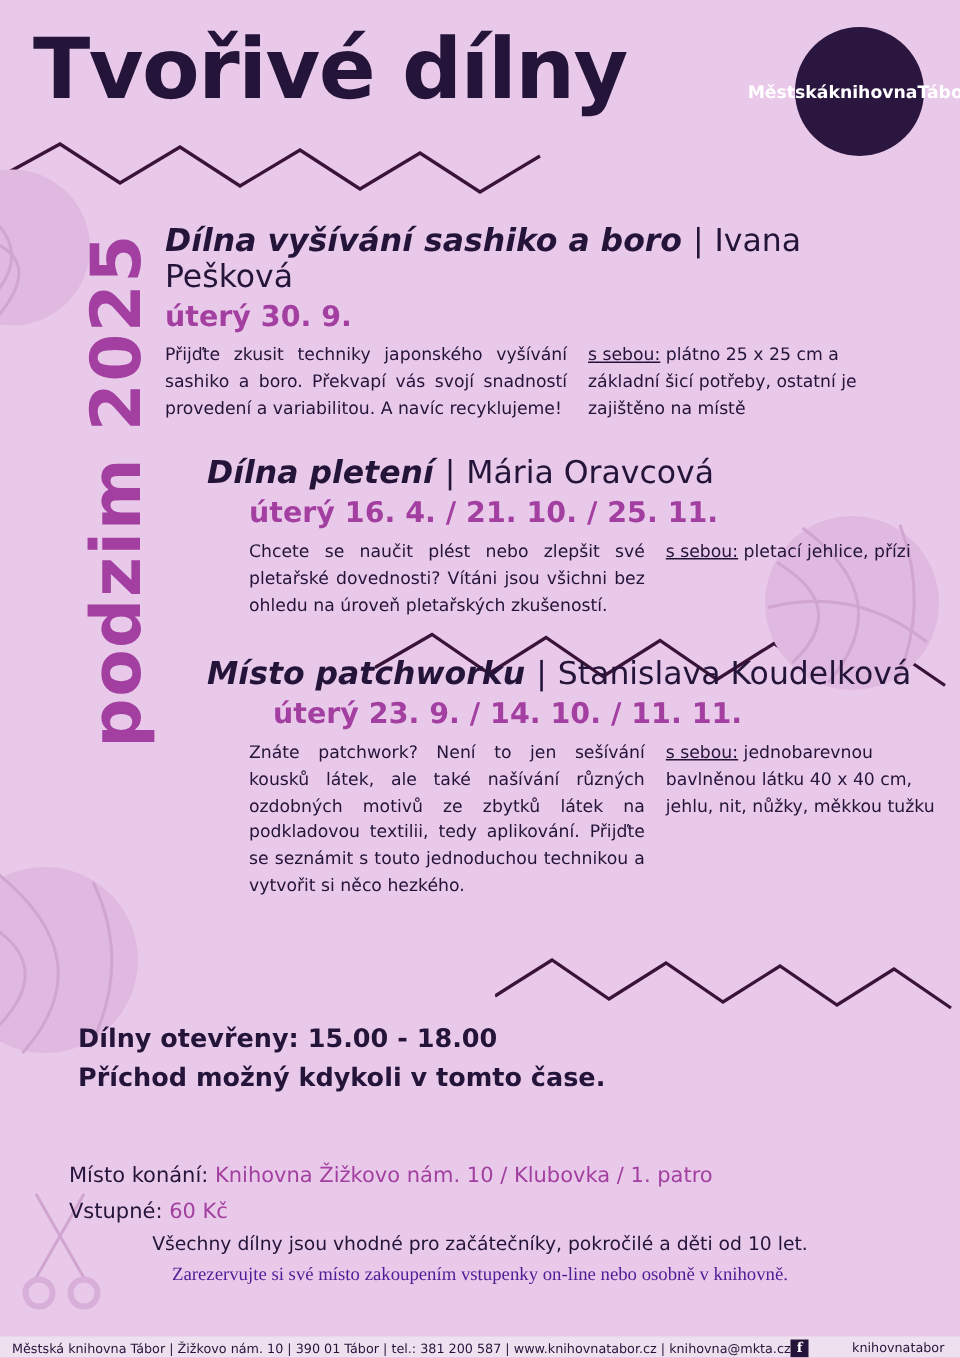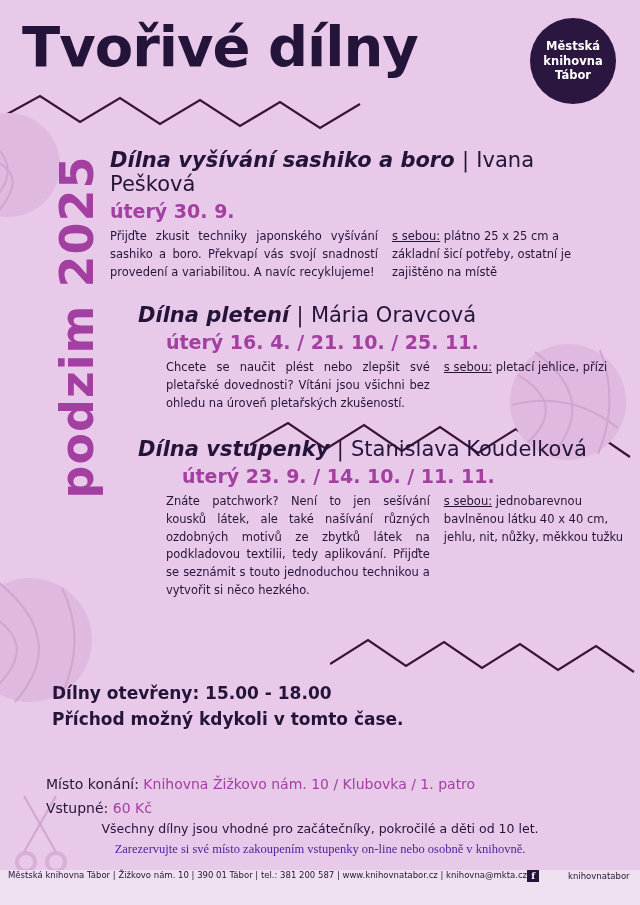--- a/index.html
+++ b/index.html
@@ -33,21 +33,21 @@
     color: #24143a;
   }
   .logo-badge {
     position: absolute;
     right: 24px; top: 18px;
     width: 86px; height: 86px;
     border-radius: 50%;
     background: #2b1640;
     color: #ffffff;
     display: flex;
-    flex-direction: column;
+    flex-direction: row;
     align-items: center;
     justify-content: center;
     font-size: 11.5px;
     font-weight: bold;
     line-height: 1.25;
     text-align: center;
   }
 
   
   .season {
@@ -118,23 +118,23 @@
     position: absolute; left: 0; top: 818px; width: 640px;
     text-align: center;
     font-size: 12.5px; line-height: 1.7;
   }
   .notes .l1 { color: #24143a; }
   .notes .l2 { color: #4c1d95; font-family: Liberation Serif, serif; }
 
   
   .bar {
     position: absolute; left: 0; bottom: 0;
-    width: 640px; height: 35px;
+    width: 640px; height: 14px;
     background: #efe0ef;
-    display: flex; align-items: flex-start;
+    display: flex; align-items: flex-end;
     padding: 0 8px;
     font-size: 8.5px;
     color: #24143a;
   }
   .bar .contact { flex: 1; white-space: nowrap; }
   .bar .social { display: flex; align-items: center; gap: 4px; }
   .fb-box {
     width: 12px; height: 12px; background: #24143a; color: #fff;
     font-size: 9px; font-weight: bold; line-height: 12px; text-align: center;
     font-family: "DejaVu Serif", serif;
@@ -231,21 +231,21 @@
       <div class="ws-body">
         <div class="ws-desc">Chcete se naučit plést nebo zlepšit své pletařské dovednosti? Vítáni jsou všichni bez ohledu na úroveň pletařských zkušeností.</div>
         <div class="ws-bring">
           <span class="lbl">s sebou:</span><span> pletací jehlice, přízi</span>
         </div>
       </div>
     </div>
 
     <div class="ws ws3" style="margin-top:24px; margin-left:28px;">
       <div class="ws-head">
-        <span>Dílna vstupenky</span>
+        <span>Místo patchworku</span>
         <span class="sep">|</span>
         <span class="lect">Stanislava Koudelková</span>
       </div>
       <div class="ws-date">úterý 23. 9. / 14. 10. / 11. 11.</div>
       <div class="ws-body">
         <div class="ws-desc">Znáte patchwork? Není to jen sešívání kousků látek, ale také našívání různých ozdobných motivů ze zbytků látek na podkladovou textilii, tedy aplikování. Přijďte se seznámit s touto jednoduchou technikou a vytvořit si něco hezkého.</div>
         <div class="ws-bring">
           <span class="lbl">s sebou:</span><span> jednobarevnou bavlněnou látku 40 x 40 cm, jehlu, nit, nůžky, měkkou tužku</span>
         </div>
       </div>

